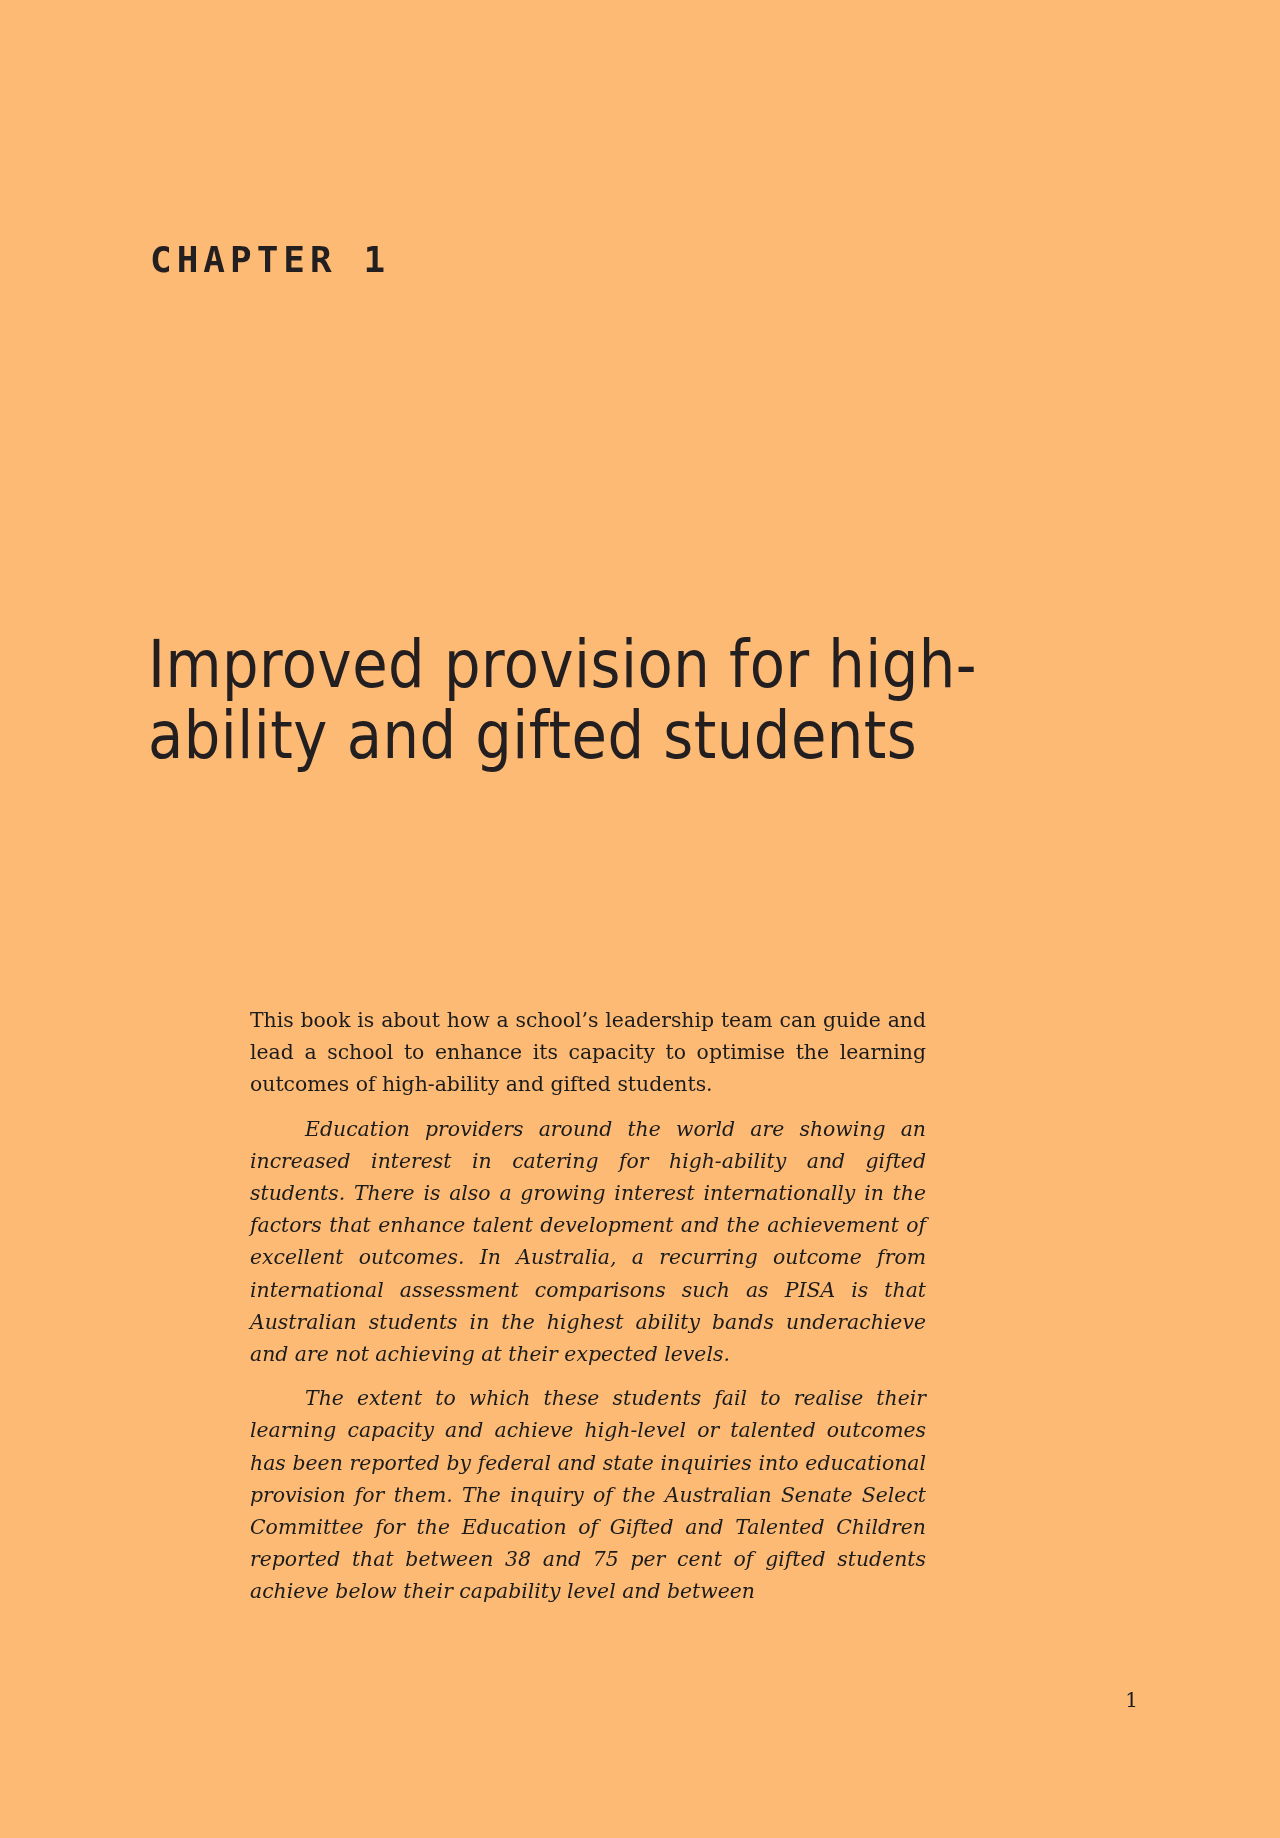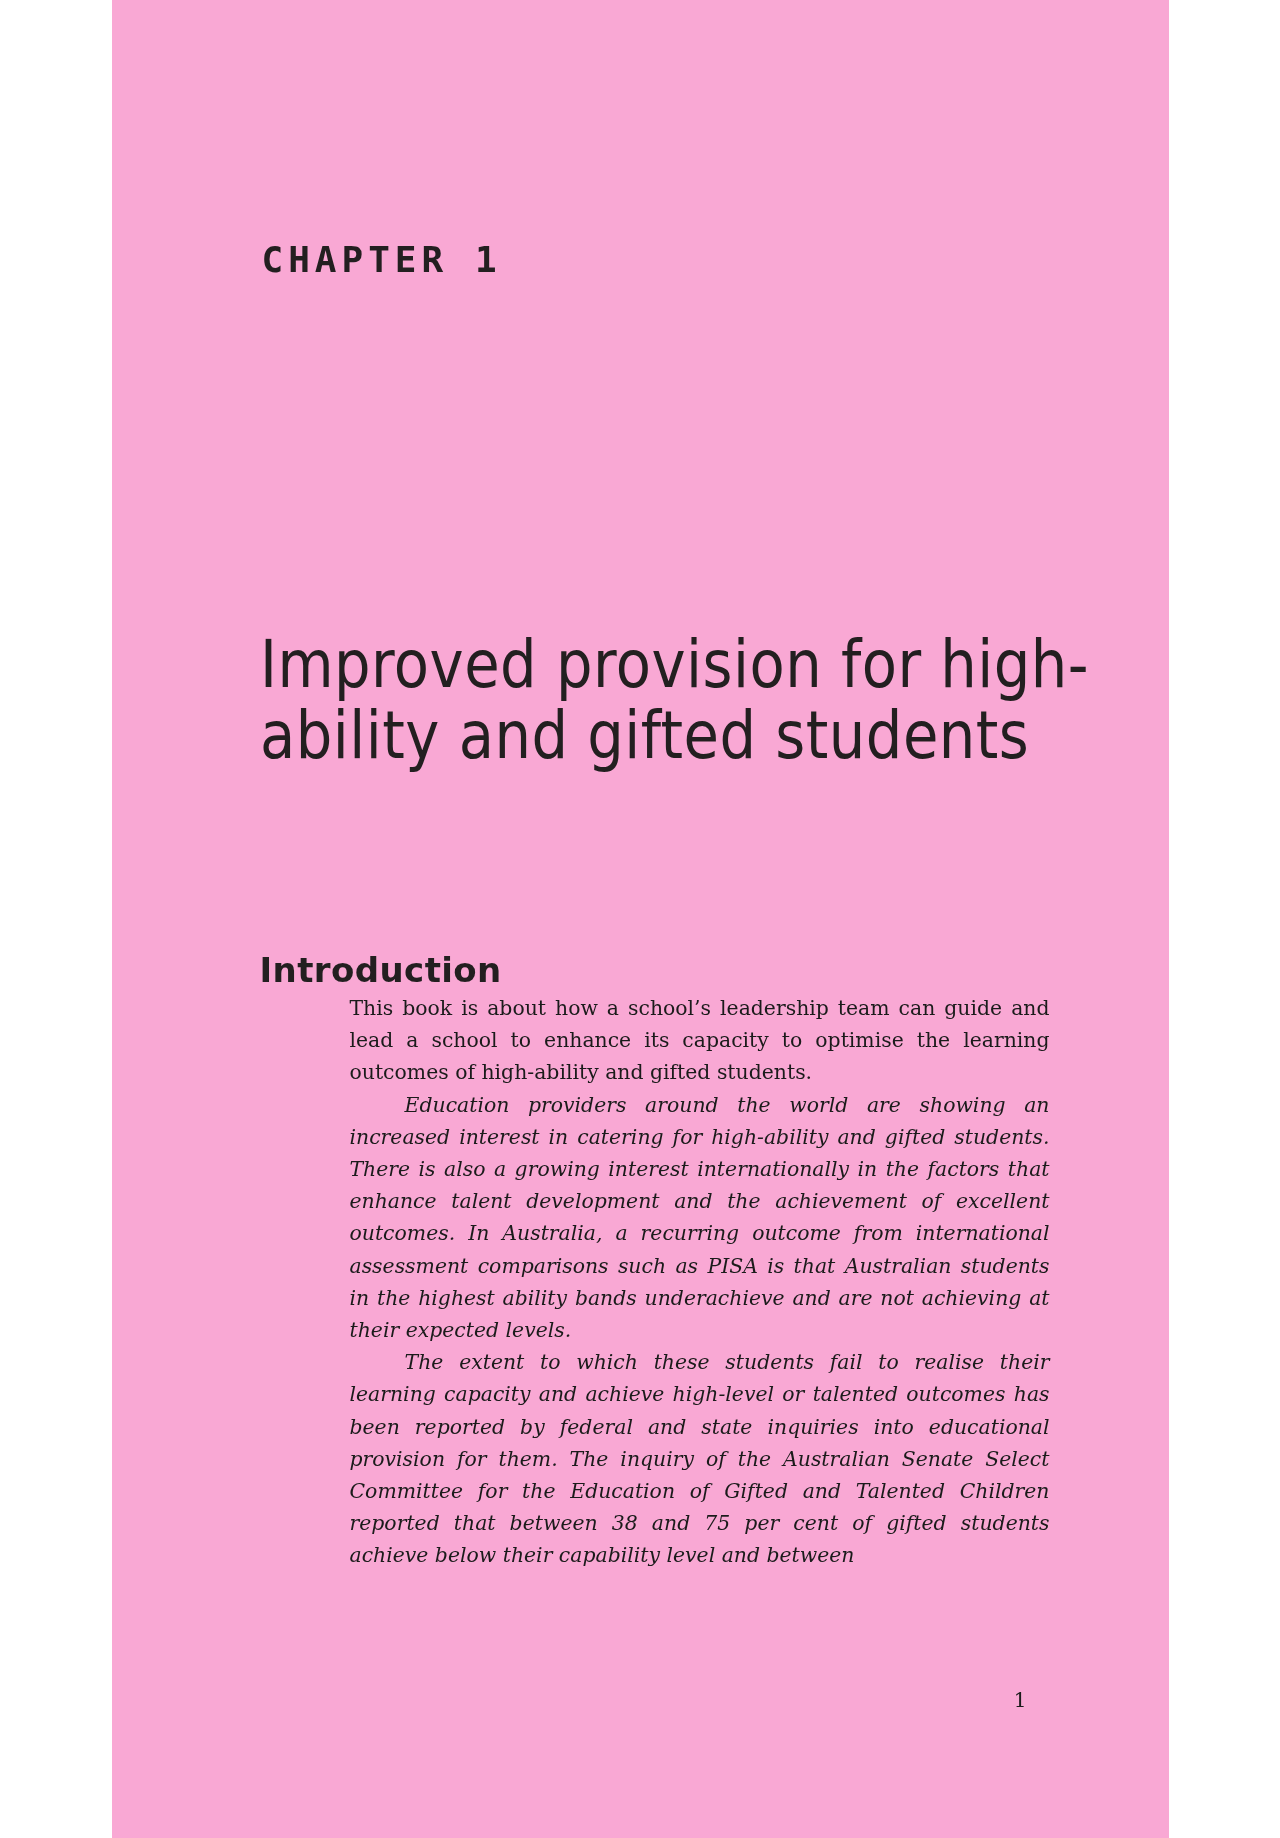--- a/index.html
+++ b/index.html
@@ -3,24 +3,24 @@
 <meta charset="utf-8">
 <style>
   html, body {
     margin: 0;
     padding: 0;
     background: #ffffff;
   }
 
   .page {
     position: relative;
-    width: 1057px;
+    width: 1280px;
     height: 1838px;
     margin: 0 auto;
-    background: #f9a8d4;
+    background: #fdba74;
     overflow: hidden;
     box-sizing: border-box;
   }
 
   
   .chapter-label {
     position: absolute;
     left: 150px;
     top: 240px;
     font-family: "DejaVu Sans Mono", "Liberation Mono", monospace;
@@ -72,21 +72,21 @@
     top: 992px;
     width: 700px;
     font-family: "DejaVu Serif", "Liberation Serif", serif;
     font-size: 20.4px;
     line-height: 32.2px;
     color: #1b1b1b;
     text-align: justify;
     text-justify: inter-word;
   }
   .body-copy p {
-    margin: 0;
+    margin: 12px;
     text-indent: 0;
   }
   .body-copy p.indented {
     text-indent: 2.7em;
     font-style: italic;
   }
 
   
   .folio {
     position: absolute;
@@ -102,21 +102,20 @@
 
 <div class="page">
 
   <div class="chapter-label">CHAPTER 1</div>
 
   <h1 class="chapter-title">
     <span class="tline">Improved provision for high-</span>
     <span class="tline">ability and gifted students</span>
   </h1>
 
-  <h2 class="section-heading">Introduction</h2>
 
   <div class="body-copy">
     <p>This book is about how a school’s leadership team can guide and lead a school to enhance its capacity to optimise the learning outcomes of high-ability and gifted students.</p>
     <p class="indented">Education providers around the world are showing an increased interest in catering for high-ability and gifted students. There is also a growing interest internationally in the factors that enhance talent development and the achievement of excellent outcomes. In Australia, a recurring outcome from international assessment comparisons such as PISA is that Australian students in the highest ability bands underachieve and are not achieving at their expected levels.</p>
     <p class="indented">The extent to which these students fail to realise their learning capacity and achieve high-level or talented outcomes has been reported by federal and state inquiries into educational provision for them. The inquiry of the Australian Senate Select Committee for the Education of Gifted and Talented Children reported that between 38 and 75 per cent of gifted students achieve below their capability level and between</p>
   </div>
 
   <div class="folio">1</div>
 
 </div>

